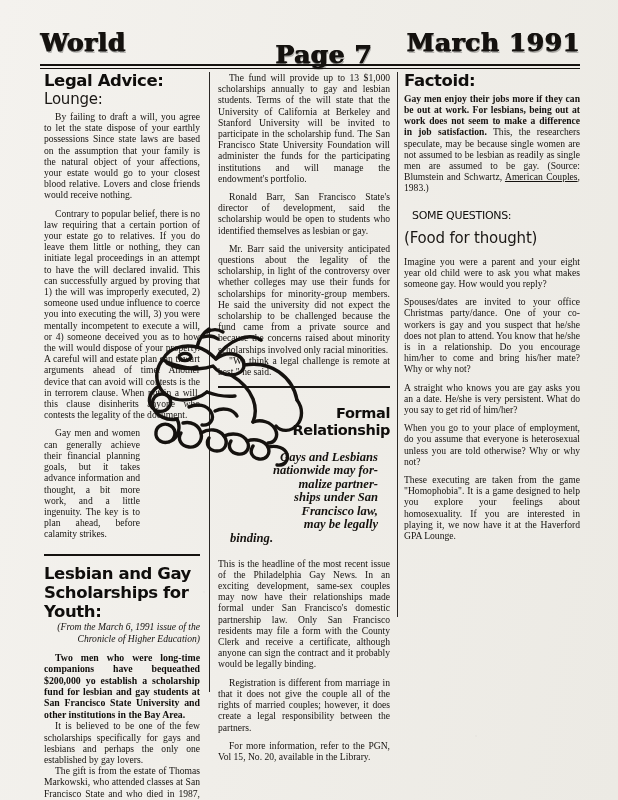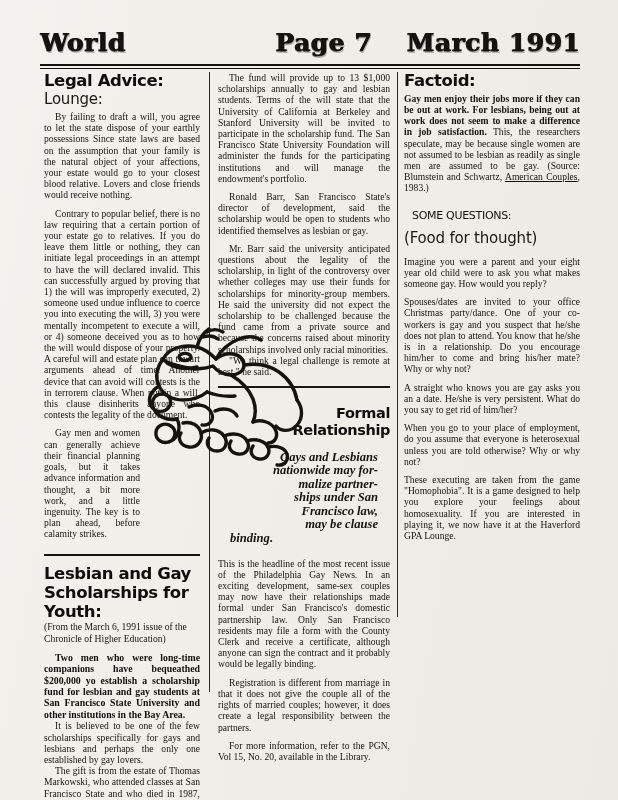--- a/index.html
+++ b/index.html
@@ -44,21 +44,21 @@
     letter-spacing: 0.5px;
     line-height: 1;
     color: #15120f;
     white-space: nowrap;
     text-shadow:
       1px 0 0 #15120f,
       0 1px 0 rgba(0,0,0,0.45),
       1.5px 1.5px 0 rgba(0,0,0,0.25);
   }
   #mast-left  { left: 0; top: 0; }
-  #mast-mid   { left: 235px; top: 0; }
+  #mast-mid   { left: 235px; top: 12px; }
   #mast-right { right: 0; top: 0; }
 
   .mast-rule {
     position: absolute;
     left: 40px;
     width: 540px;
     background: #15120f;
   }
   .mast-rule.r1 { top: 64px; height: 2px; }
   .mast-rule.r2 { top: 67.5px; height: 1px; }
@@ -148,22 +148,23 @@
     text-indent: 11px;
     text-align: justify;
     color: #100e0c;
   }
   p.kicker {
     font-family: "Liberation Serif", serif;
     font-size: 9.6px;
     line-height: 11.2px;
     margin: 0 0 8px 0;
     text-indent: 0;
-    text-align: left;
-    color: #15120f;
+    text-align: right;
+    color: #15120f;
+    font-style: italic;
   }
   .u { text-decoration: underline; }
 
   
   .narrow { width: 96px; }
 
   .hr-thick {
     height: 2.5px;
     background: #15120f;
     margin: 14px 0 9px 0;
@@ -267,21 +268,21 @@
       <div style="height:12px"></div>
       <div class="fr-title">Formal</div>
       <div class="fr-title">Relationship</div>
 
       <div class="fr-deck">
         <span>Gays and Lesbians</span><br>
         <span>nationwide may for-</span><br>
         <span>malize partner-</span><br>
         <span>ships under San</span><br>
         <span>Francisco law,</span><br>
-        <span>may be clause</span>
+        <span>may be legally</span>
         <span class="lastline">binding.</span>
       </div>
 
       <p class="body noind" style="margin-top:1px">This is the headline of the most recent issue of the Philadelphia Gay News.  In an exciting development, same-sex couples may now have their relationships made formal under San Francisco's domestic partnership law. Only San Francisco residents may file a form with the County Clerk and receive a certificate, although anyone can sign the contract and it probably would be legally binding.</p>
       <p class="body gap">Registration is different from marriage in that it does not give the couple all of the rights of married couples; however, it does create a legal responsibility between the partners.</p>
       <p class="body gap">For more information, refer to the PGN, Vol 15, No. 20, available in the Library.</p>
     </article>
   </div>
 
   <div class="col" id="col3">

